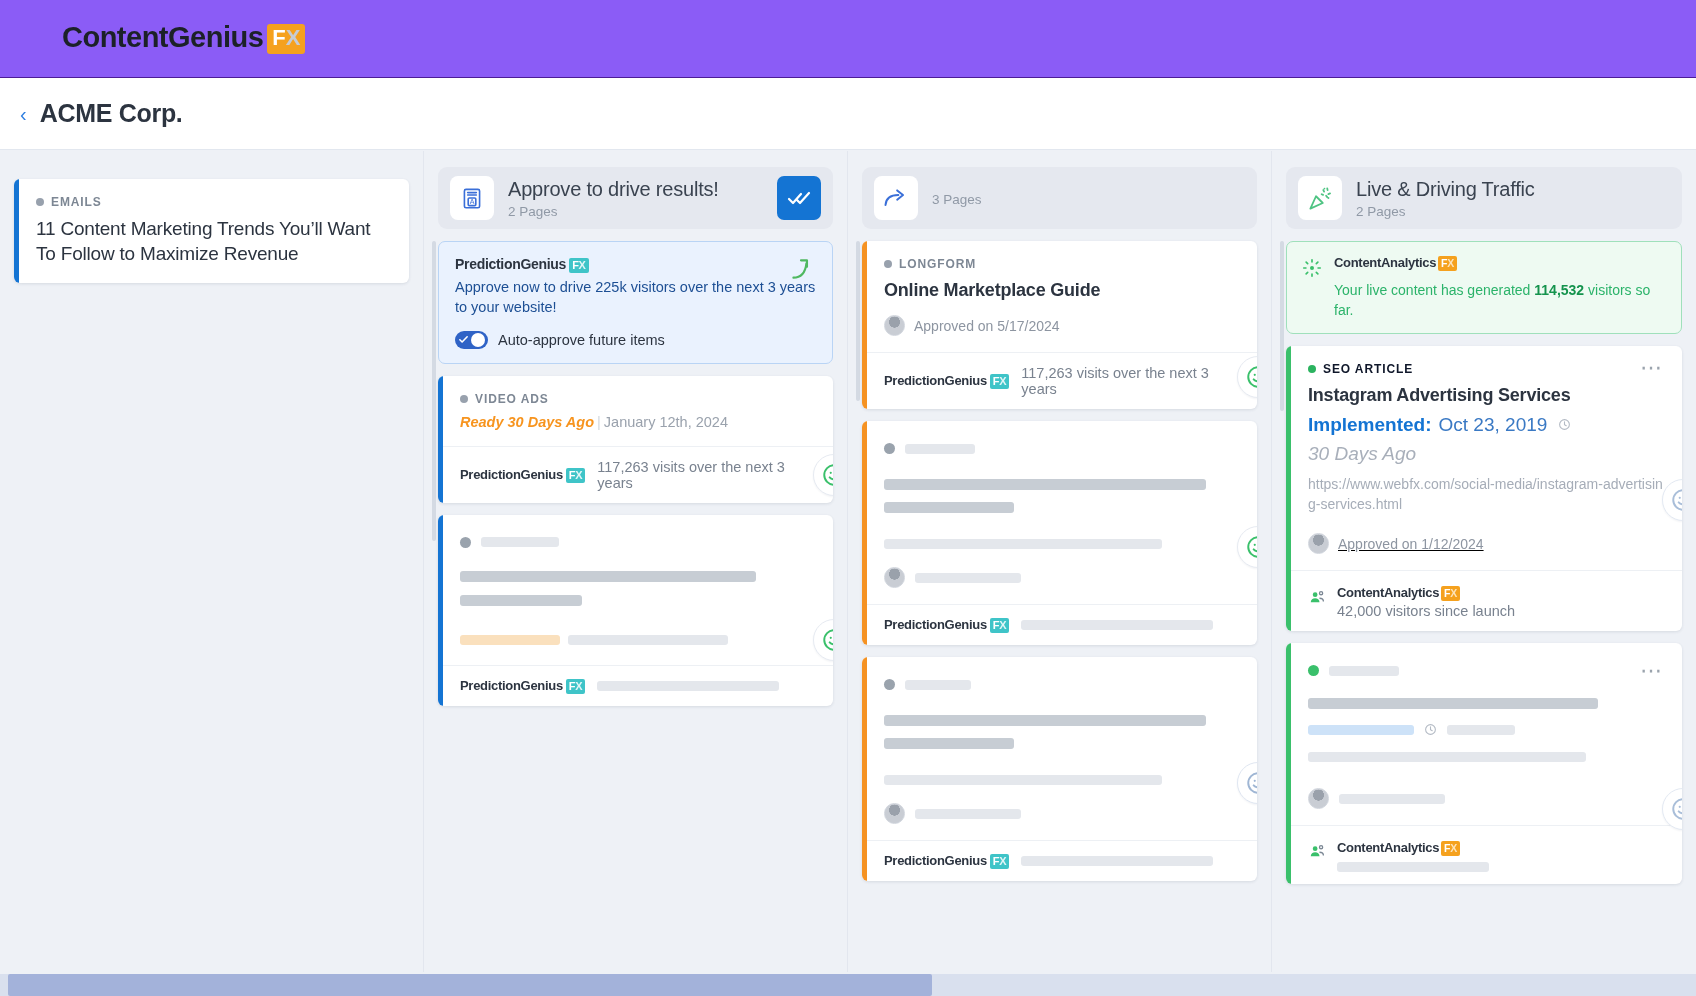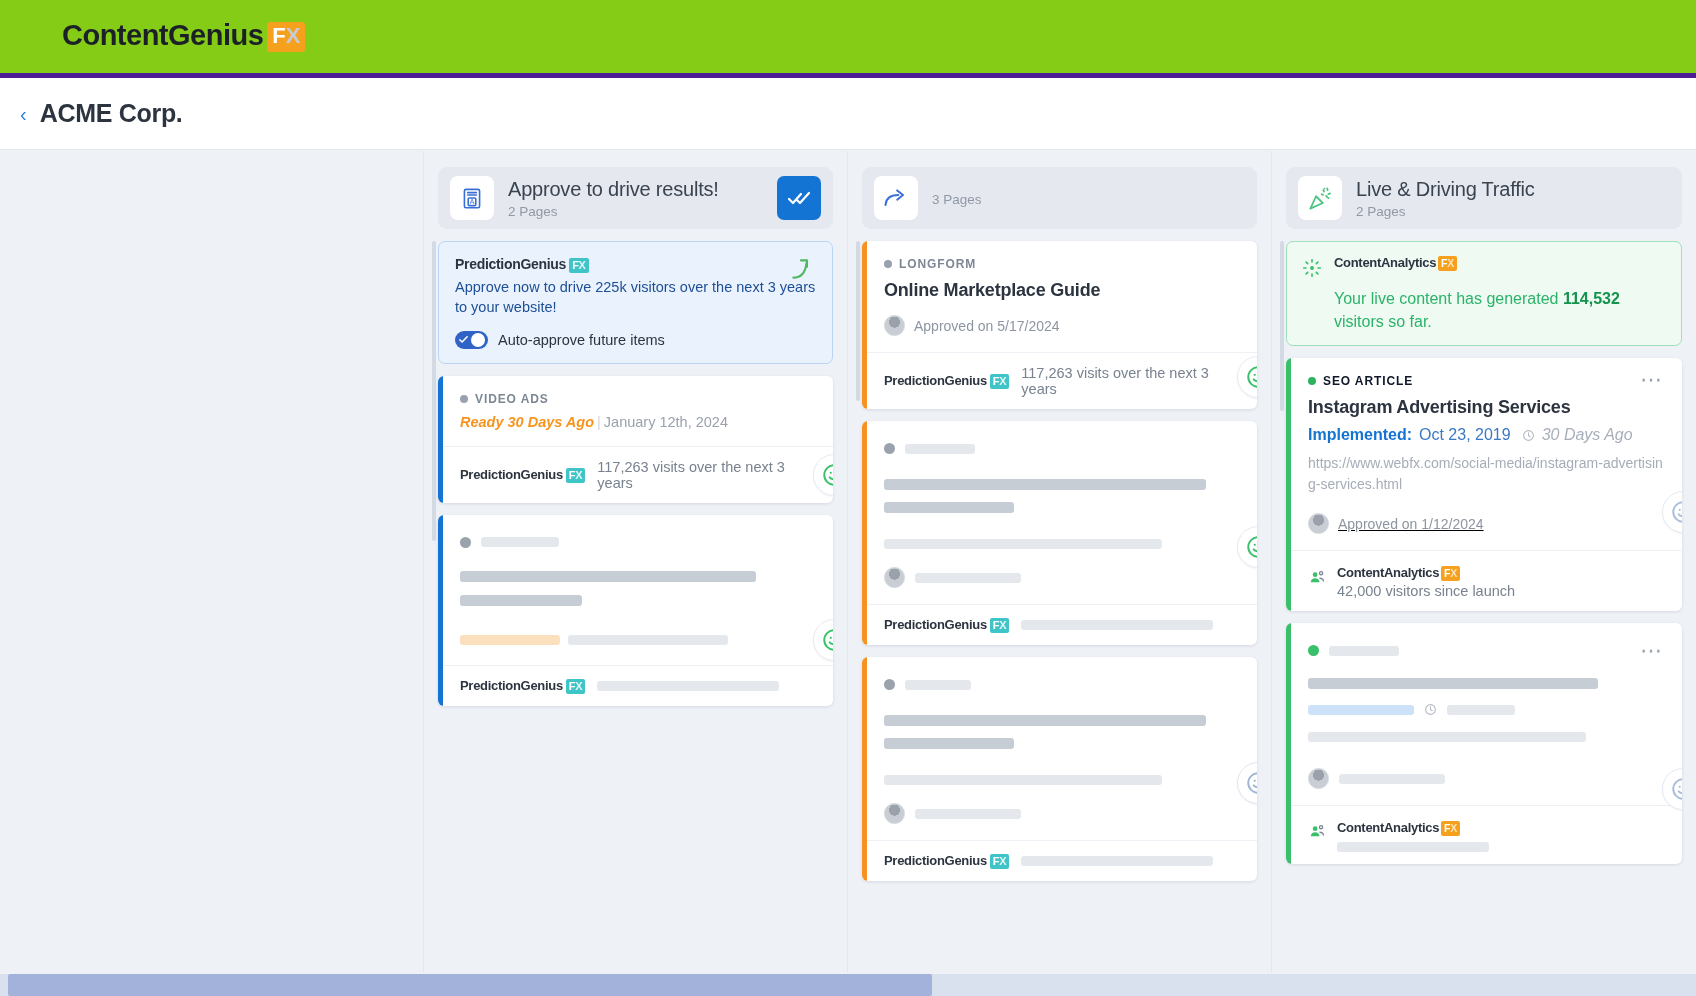--- a/index.html
+++ b/index.html
@@ -6,22 +6,22 @@
   html, body {
     width: 1696px; height: 996px;
     background: #ffffff;
     font-family: "Liberation Sans", sans-serif;
     overflow: hidden;
   }
   .app { position: relative; width: 1696px; height: 996px; background: #eef1f6; }
 
   
   .topbar {
-    height: 78px; background: #84cc16;
-    border-bottom: 5px solid #4c1d95;
+    height: 78px; background: #8b5cf6;
+    border-bottom: 1px solid #4c1d95;
     display: flex; align-items: center;
     padding-left: 62px;
   }
   .logo { display: flex; align-items: baseline; font-size: 29px; font-weight: 700;
           color: #1c2128; letter-spacing: -0.5px; }
   .logo .fx {
     display: inline-block; margin-left: 4px; background: #f5a11e; color: #ffffff;
     font-size: 22px; font-weight: 700; padding: 1px 5px 3px 5px; border-radius: 3px;
     letter-spacing: 0px; position: relative; top: -2px;
   }
@@ -100,21 +100,21 @@
     background: radial-gradient(circle at 50% 32%, #9aa1ab 0 34%, #c9cdd4 35% 100%);
     border: 1px solid #cfd4dc; flex: 0 0 21px;
   }
   .meta-txt { font-size: 14px; color: #8d95a1; }
 
   .ready-row { margin-top: 8px; font-size: 14.5px; display: flex; align-items: center; gap: 3px; }
   .ready-strong { color: #f7941e; font-weight: 700; font-style: italic; }
   .ready-sep { color: #d3d8df; }
   .ready-date { color: #9aa2ad; }
 
-  .impl-row { margin-top: 7px; font-size: 16px; display: flex; align-items: center; gap: 7px; flex-wrap: wrap; }
+  .impl-row { margin-top: 7px; font-size: 19px; display: flex; align-items: center; gap: 7px; flex-wrap: wrap; }
   .impl-label { color: #1474d3; font-weight: 700; }
   .impl-date  { color: #3a79c4; }
   .impl-ago   { color: #a8afba; font-style: italic; }
 
   .card-foot {
     border-top: 1px solid #edf0f4;
     padding: 12px 18px 12px 22px;
     display: flex; align-items: center; gap: 12px;
   }
   .pg-badge { font-size: 13px; font-weight: 700; color: #2c3440; letter-spacing: -.3px;
@@ -152,21 +152,21 @@
   }
   .toggle .knob { width: 14px; height: 14px; border-radius: 50%; background: #ffffff; margin-left: 15px; }
   .toggle-label { font-size: 14.5px; color: #2c3440; }
   .promo-arrow { position: absolute; right: 18px; top: 14px; }
 
   .promo-green {
     background: #eefaf2; border: 1px solid #9fe0bb; border-radius: 7px;
     padding: 11px 14px 12px 14px; margin-bottom: 12px;
     display: flex; align-items: flex-start; gap: 11px;
   }
-  .promo-green-txt { font-size: 16px; color: #2bb36a; line-height: 1.45; margin-top: 16px;}
+  .promo-green-txt { font-size: 14px; color: #2bb36a; line-height: 1.45; margin-top: 9px;}
   .promo-green-txt b { color: #14934d; }
 
   
   .sk { height: 10px; border-radius: 3px; background: #e4e7ec; }
   .sk.mid  { background: #c7cdd4; height: 11px; }
   .sk.orange { background: #fae0bd; }
   .sk.blue  { background: #cde2f8; }
   .sk-dot { width: 11px; height: 11px; border-radius: 50%; background: #9aa3ad; flex: 0 0 11px; }
   .sk-dot.green { background: #3ac06b; }
   .sk-row { display: flex; align-items: center; gap: 10px; }
@@ -197,20 +197,31 @@
   </div>
 
   <div class="crumbbar">
     <span class="back-chevron">‹</span>
     <span class="crumb-title">ACME Corp.</span>
   </div>
 
   <div class="board">
 
     <div class="col">
+      <div class="col-body">
+        <div class="card lbar lbar-blue">
+          <div class="card-pad">
+            <div class="tag">
+              <span class="dot"></span>
+              <span>EMAILS</span>
+            </div>
+            <div class="card-title">11 Content Marketing Trends You’ll Want To Follow to Maximize Revenue</div>
+          </div>
+        </div>
+      </div>
     </div>
 
     <div class="col">
       <div class="col-head">
         <div class="col-head-icon">
           <svg width="26" height="26" viewBox="0 0 24 24" fill="none" stroke="#3a6fd8" stroke-width="1.5" stroke-linecap="round" stroke-linejoin="round">
             <rect x="5" y="4" width="14" height="17" rx="1.5"></rect>
               <path d="M8 7h8M8 9.2h8"></path>
             <rect x="8.5" y="12" width="7" height="7" rx="1"></rect>
               <text x="12" y="17.6" font-size="6.5" fill="#3a6fd8" stroke="none" text-anchor="middle" font-family="Liberation Sans">A</text>

